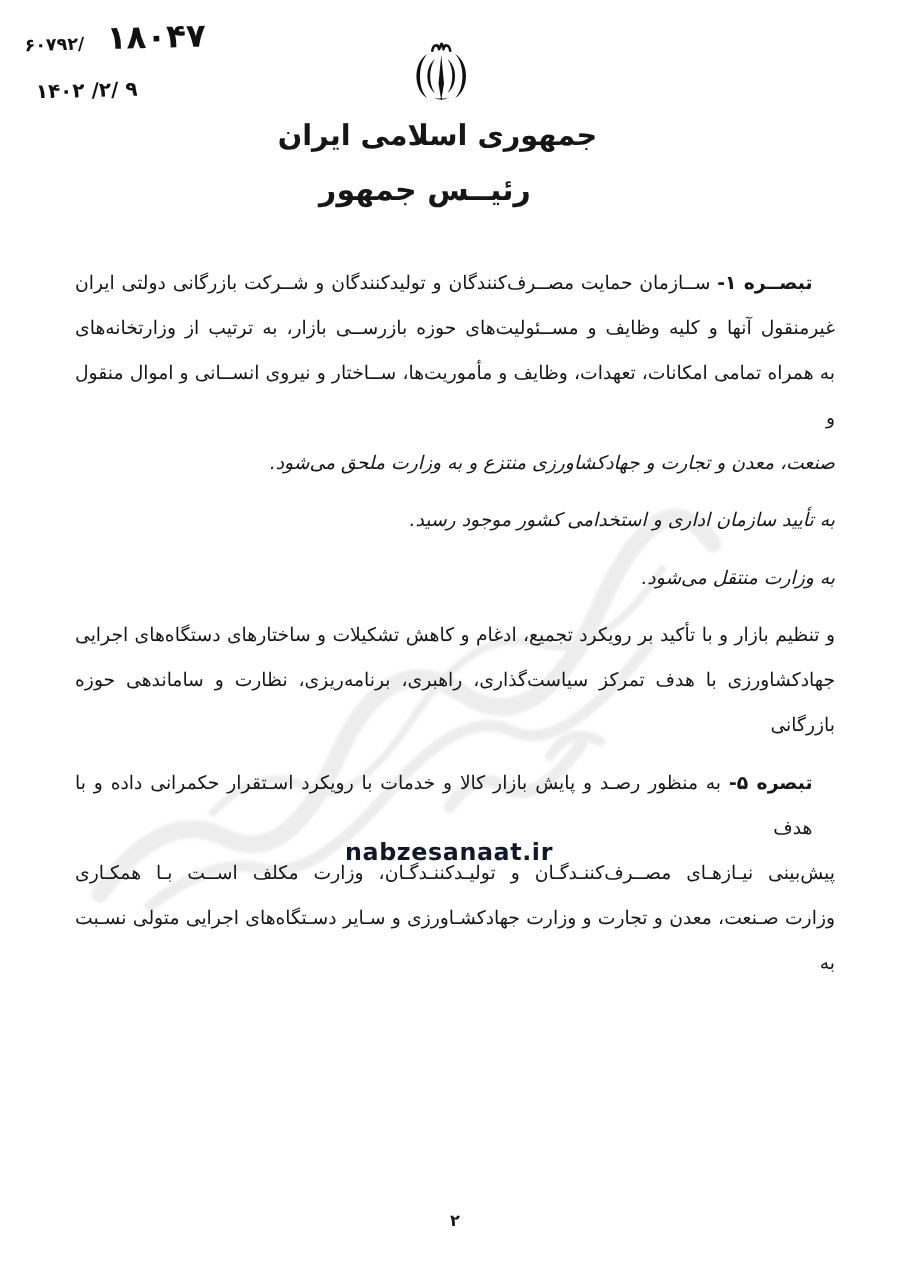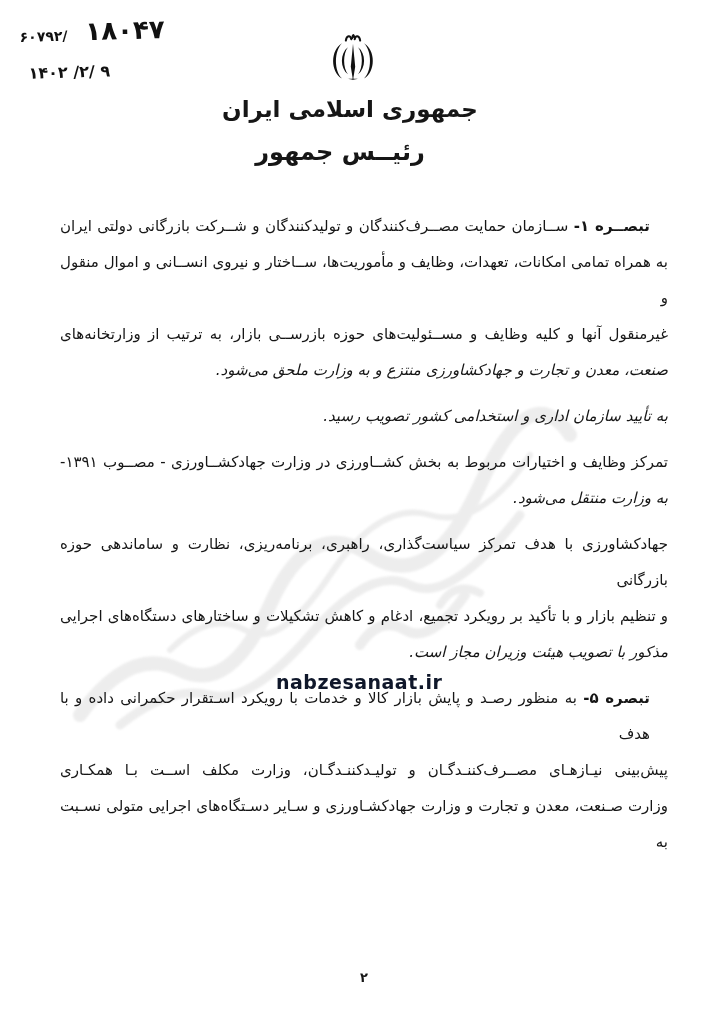--- a/index.html
+++ b/index.html
@@ -117,38 +117,36 @@
       <path d="M110 255 Q150 215 185 235 T270 180 T370 120 T470 60" stroke-width="6"></path>
       <path d="M300 250 q20 -30 45 -15 t60 -35" stroke-width="10"></path>
       <path d="M380 210 q15 -25 40 -12" stroke-width="8"></path>
     </g>
   </svg>
 
   <div class="doc-body" style="color: rgb(22, 22, 22);">
 
     <div class="para">
       <div class="line first"><span class="tab-label">تبصــره ۱-</span> <span>ســازمان حمایت مصــرف‌کنندگان و تولیدکنندگان و شــرکت بازرگانی دولتی ایران</span></div>
+      <div class="line">غیرمنقول آنها و کلیه وظایف و مســئولیت‌های حوزه بازرســی بازار، به ترتیب از وزارتخانه‌های</div>
       <div class="line">به همراه تمامی امکانات، تعهدات، وظایف و مأموریت‌ها، ســاختار و نیروی انســانی و اموال منقول و</div>
-      <div class="line">غیرمنقول آنها و کلیه وظایف و مســئولیت‌های حوزه بازرســی بازار، به ترتیب از وزارتخانه‌های</div>
       <div class="line last">صنعت، معدن و تجارت و جهادکشاورزی منتزع و به وزارت ملحق می‌شود.</div>
     </div>
 
     <div class="para">
-      <div class="line last">به تأیید سازمان اداری و استخدامی کشور تصویب رسید.</div>
+      <div class="line last">به تأیید سازمان اداری و استخدامی کشور موجود رسید.</div>
     </div>
 
     <div class="para">
-      <div class="line">تمرکز وظایف و اختیارات مربوط به بخش کشــاورزی در وزارت جهادکشــاورزی - مصــوب ۱۳۹۱-</div>
       <div class="line last">به وزارت منتقل می‌شود.</div>
     </div>
 
     <div class="para">
+      <div class="line">و تنظیم بازار و با تأکید بر رویکرد تجمیع، ادغام و کاهش تشکیلات و ساختارهای دستگاه‌های اجرایی</div>
       <div class="line">جهادکشاورزی با هدف تمرکز سیاست‌گذاری، راهبری، برنامه‌ریزی، نظارت و ساماندهی حوزه بازرگانی</div>
-      <div class="line">و تنظیم بازار و با تأکید بر رویکرد تجمیع، ادغام و کاهش تشکیلات و ساختارهای دستگاه‌های اجرایی</div>
-      <div class="line last">مذکور با تصویب هیئت وزیران مجاز است.</div>
     </div>
 
     <div class="para">
       <div class="line first"><span class="tab-label">تبصره ۵-</span> <span>به منظور رصـد و پایش بازار کالا و خدمات با رویکرد اسـتقرار حکمرانی داده و با هدف</span></div>
       <div class="line">پیش‌بینی نیـازهـای مصــرف‌کننـدگـان و تولیـدکننـدگـان، وزارت مکلف اســت بـا همکـاری</div>
       <div class="line">وزارت صـنعت، معدن و تجارت و وزارت جهادکشـاورزی و سـایر دسـتگاه‌های اجرایی متولی نسـبت به</div>
 
     </div>
 
   </div>

